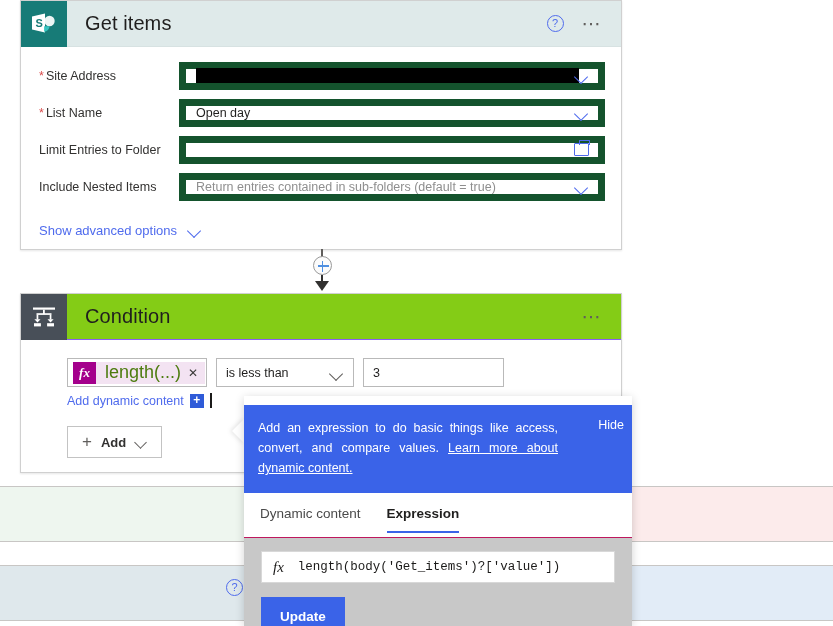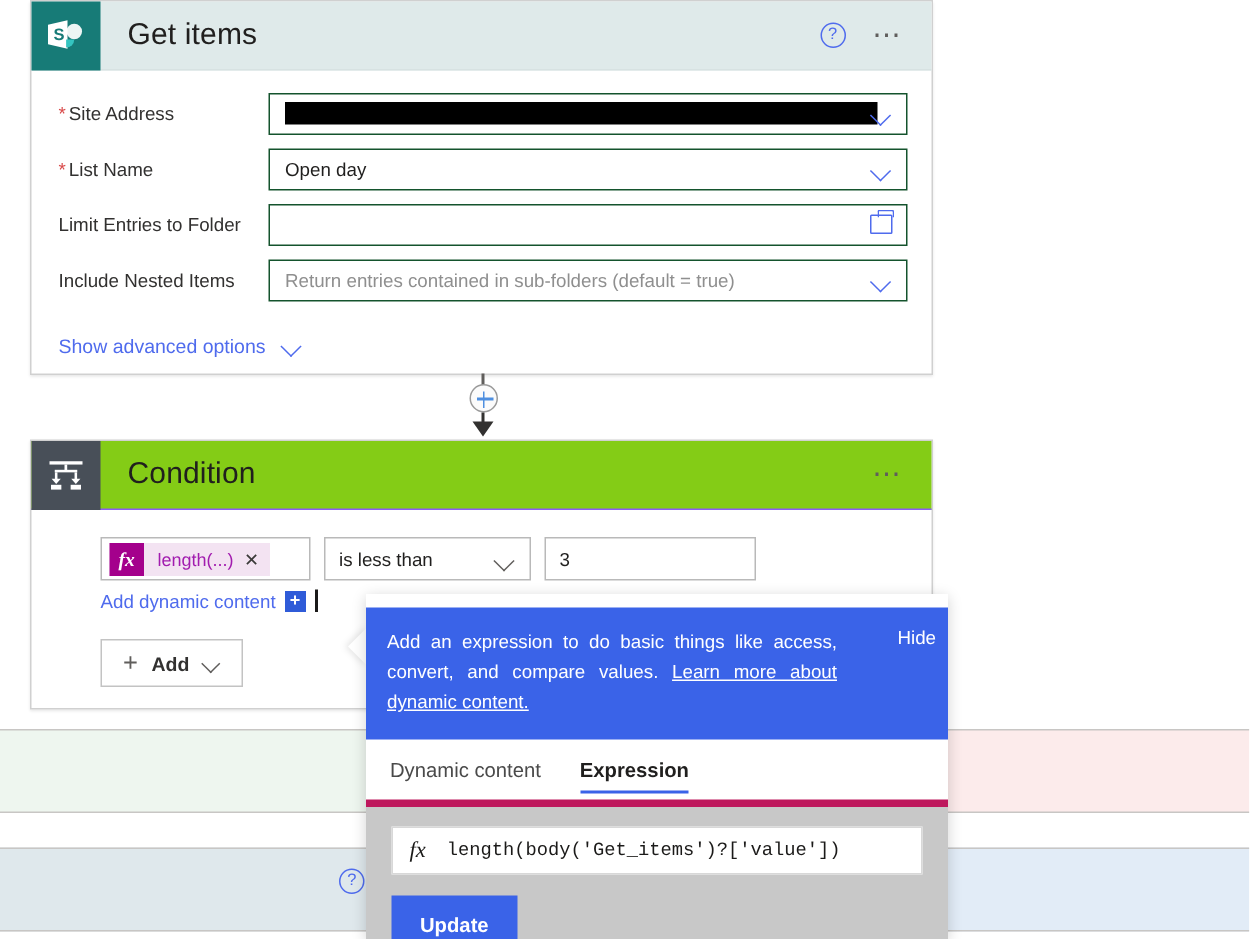--- a/index.html
+++ b/index.html
@@ -120,21 +120,21 @@
     font-size: 12.5px;
     color: #323130;
     white-space: nowrap;
   }
   .req { color: #d94b4b; margin-right: 2px; }
 
   .fctl {
     position: relative;
     flex: 1 1 auto;
     height: 28px;
-    border: 1px solid #14532d;
+    border: 7px solid #14532d;
     background: #ffffff;
     display: flex;
     align-items: center;
     padding: 0 19px 0 10px;
     font-size: 12.5px;
     color: #201f1e;
   }
   .fctl.placeholder { color: #8f8f8f; }
 
   .redaction {
@@ -274,21 +274,21 @@
     color: #ffffff;
     font-family: "Liberation Serif", serif;
     font-style: italic;
     font-weight: bold;
     font-size: 13px;
     display: flex;
     align-items: center;
     justify-content: center;
     margin-right: 9px;
   }
-  .token-label { font-size: 12px; color: #a21caf; }
+  .token-label { font-size: 18px; color: #4d7c0f; }
   .token-x {
     margin-left: 7px;
     font-size: 12px;
     color: #3b3a39;
   }
 
   .op-box {
     position: relative;
     width: 138px;
     height: 29px;
@@ -398,21 +398,21 @@
     right: 8px;
     top: 13px;
     font-size: 12.5px;
     color: #ffffff;
   }
 
   .tabs {
     display: flex;
     gap: 26px;
     padding: 13px 0 4px 16px;
-    border-bottom: 5px solid #be185d;
+    border-bottom: 1px solid #be185d;
     background: #ffffff;
     height: 45px;
   }
   .tab {
     position: relative;
     font-size: 13.5px;
     color: #4a4a4a;
     padding-bottom: 11px;
   }
   .tab.active {

